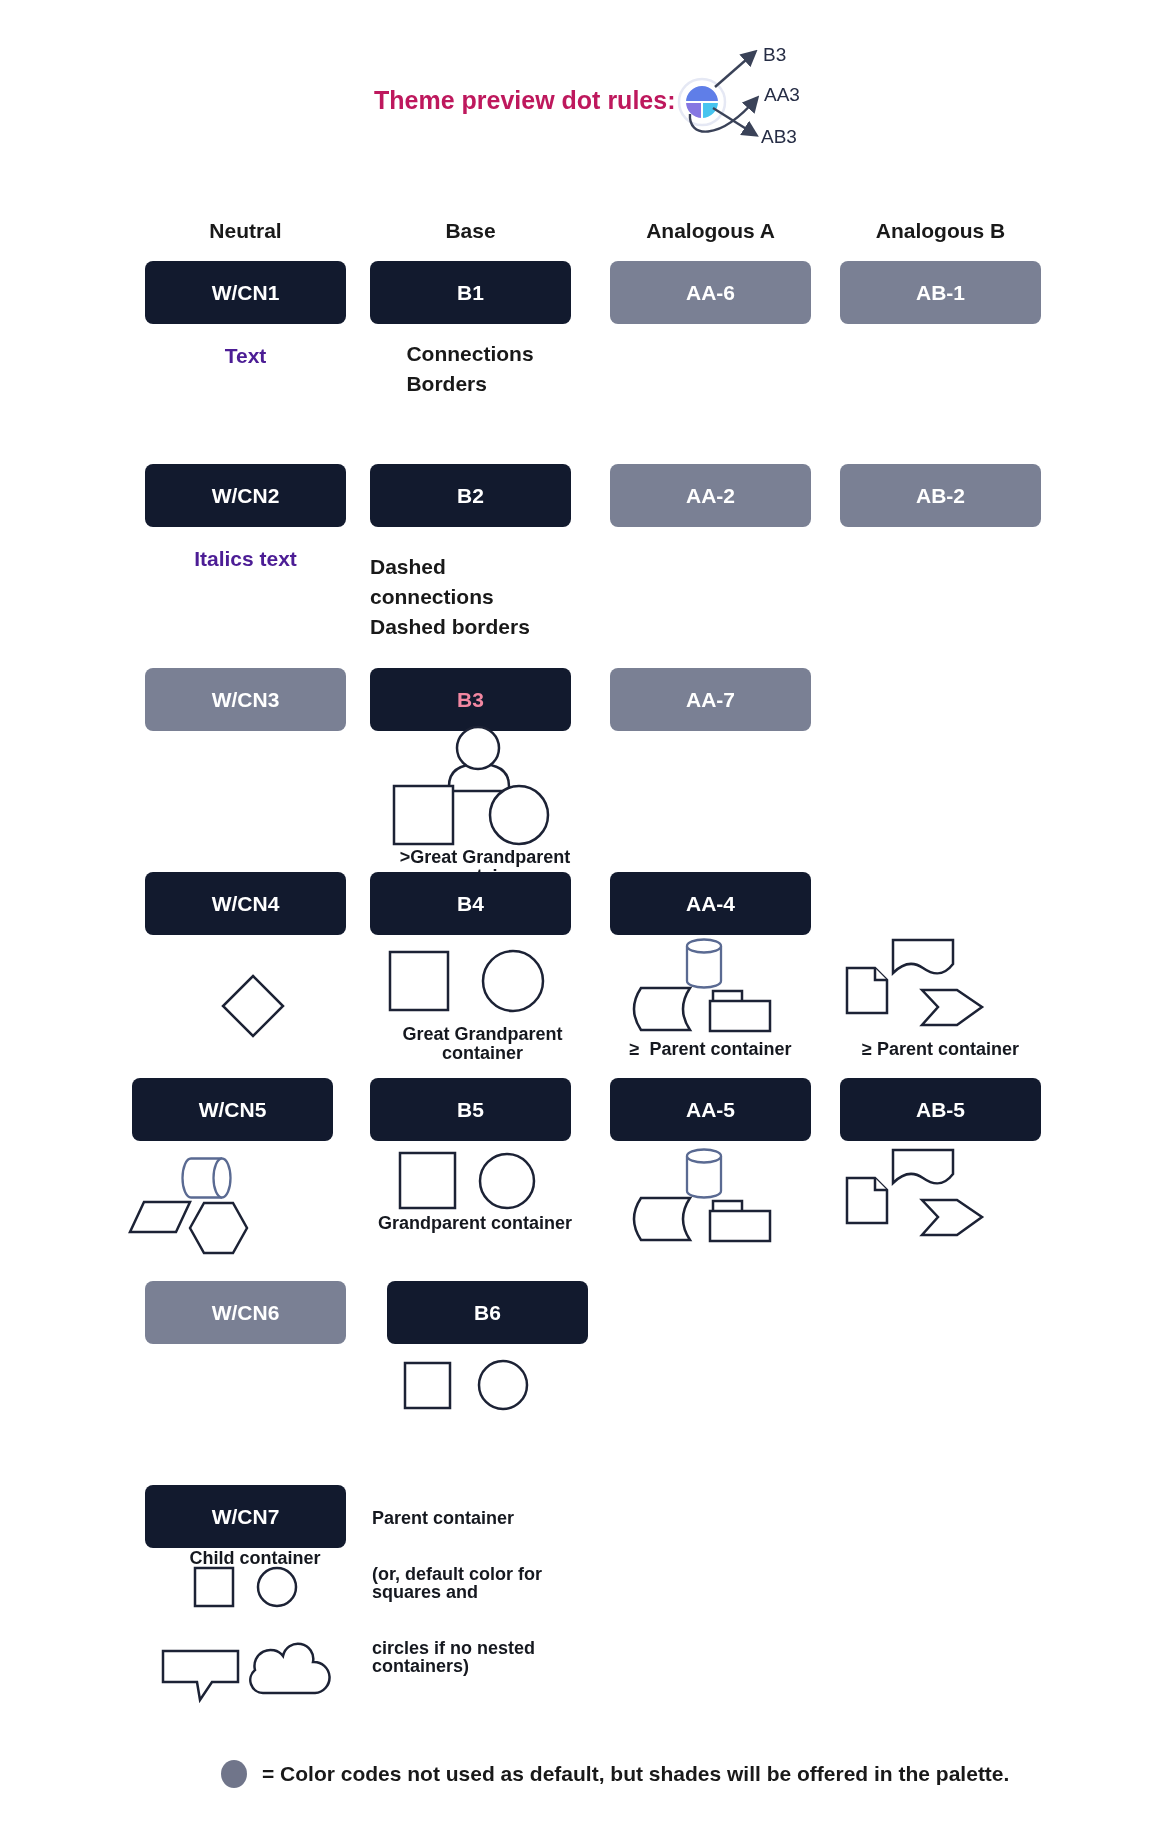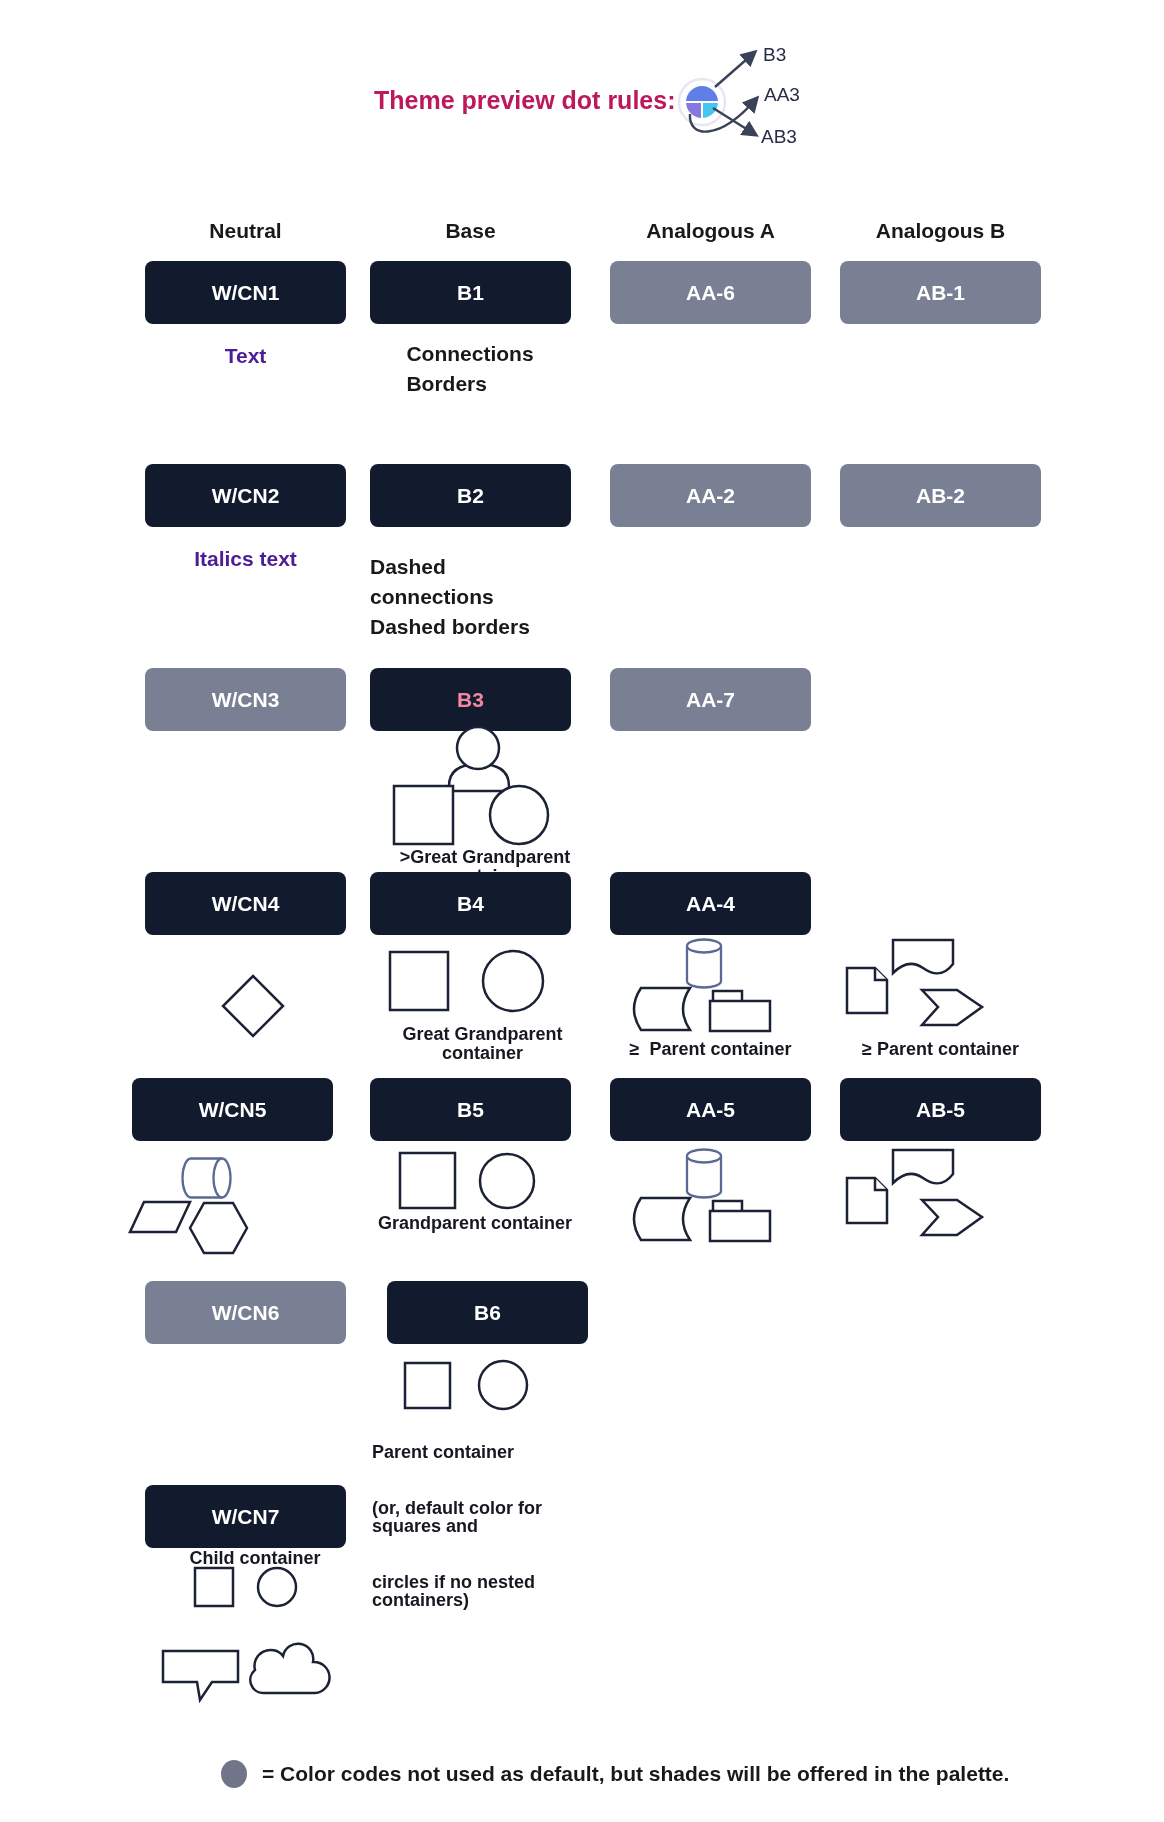--- a/index.html
+++ b/index.html
@@ -167,21 +167,21 @@
     <polygon class="shape" points="84,55 119,55 144,72 119,90 84,90 100,72"></polygon>
   </svg>
 
   <div class="swatch gray" style="left:145px; top:1281px;">W/CN6</div>
   <div class="swatch dark" style="left:370px; top:1281px;margin-left:17px;">B6</div>
 
   <svg class="shapes" style="left:400px; top:1358px;" width="135" height="55" viewBox="0 0 135 55">
     <rect class="shape" x="5" y="5" width="45" height="45"></rect>
     <circle class="shape" cx="103" cy="27" r="24"></circle>
   </svg>
-  <div class="cap" style="left:372px; top:1406px; width:235px;">
+  <div class="cap" style="left:372px; top:1472px; width:235px;">
     <div>Parent container</div>
     <div>(or, default color for squares and</div>
     <div>circles if no nested containers)</div>
   </div>
 
   <div class="swatch dark" style="left:145px; top:1485px;">W/CN7</div>
   <div class="cap center" style="left:150px; top:1549px; width:210px;">Child container</div>
 
   <svg class="shapes" style="left:190px; top:1563px;" width="115" height="48" viewBox="0 0 115 48">
     <rect class="shape" x="5" y="5" width="38" height="38"></rect>

